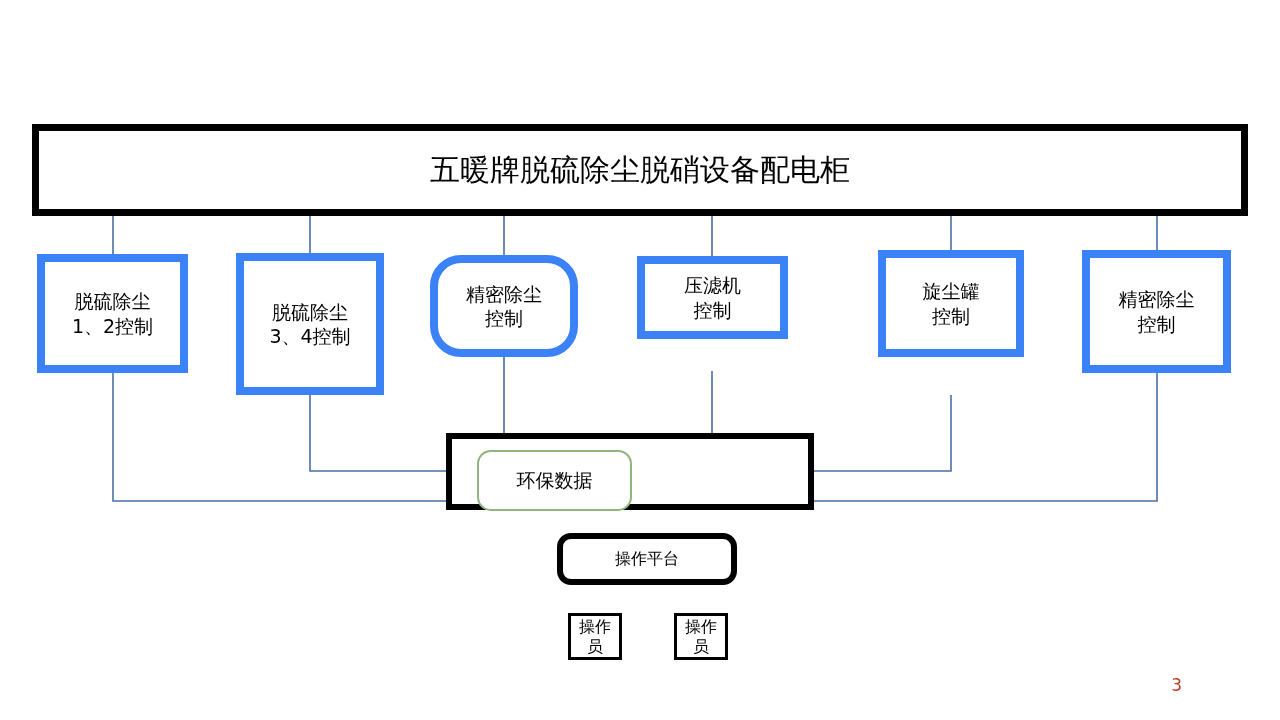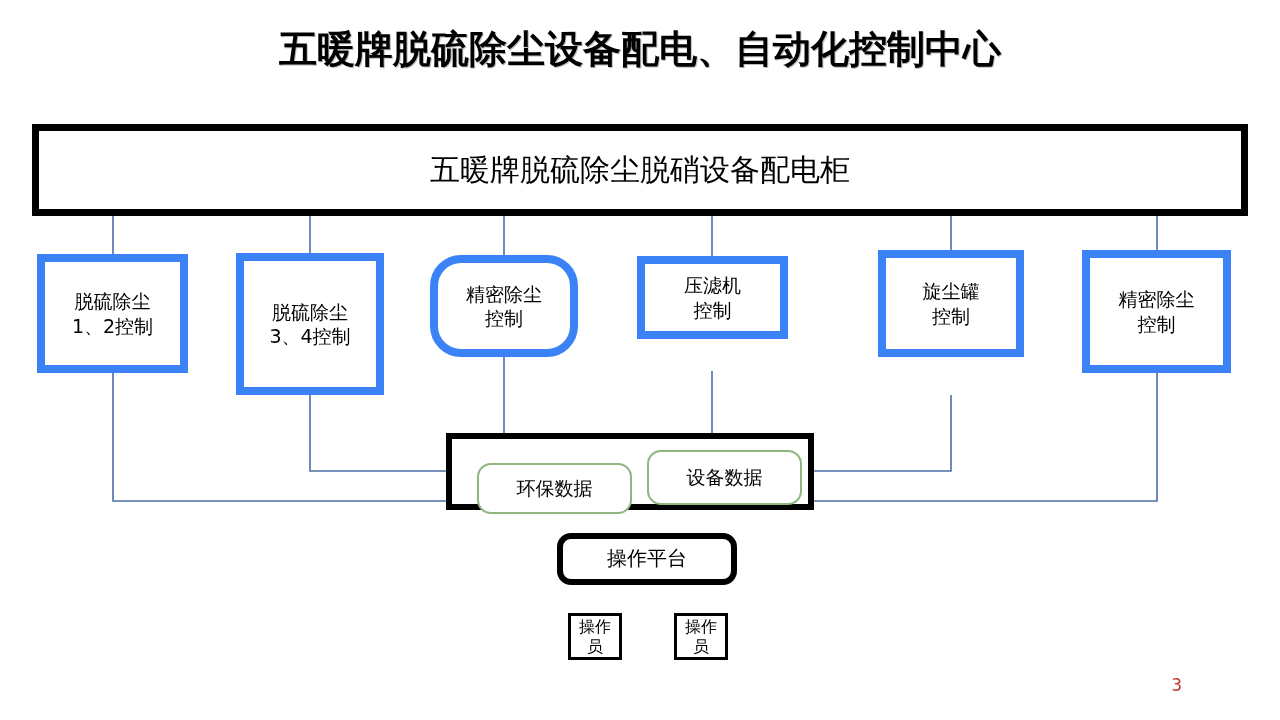--- a/index.html
+++ b/index.html
@@ -80,21 +80,21 @@
     align-items: center;
     justify-content: center;
     font-size: 19px;
     color: #000000;
     white-space: nowrap;
   }
 
   .platform {
     border: 6px solid #000000;
     border-radius: 14px;
-    font-size: 20px;
+    font-size: 16px;
   }
 
   .operator {
     border: 3px solid #000000;
     font-size: 16px;
     line-height: 1.25;
   }
 
   .page-number {
     position: absolute;
@@ -102,21 +102,20 @@
     top: 675px;
     font-size: 17px;
     color: #c0392b;
   }
 </style>
 </head>
 <body>
 
 <div id="slide">
 
-  <div class="slide-title">五暖牌脱硫除尘设备配电、自动化控制中心</div>
 
   <svg class="connectors" viewBox="0 0 1280 720" width="1280" height="720">
     <g stroke="#4a6fa5" stroke-width="1.6" fill="none">
 
       <path d="M113,199 L113,254"></path>
       <path d="M310,199 L310,253"></path>
       <path d="M504,199 L504,255"></path>
       <path d="M712,199 L712,256"></path>
       <path d="M951,199 L951,250"></path>
       <path d="M1157,199 L1157,250"></path>
@@ -144,22 +143,21 @@
   <div class="node ctl-box" style="left:637px; top:256px; width:151px; height:83px;">压滤机
 控制</div>
 
   <div class="node ctl-box" style="left:878px; top:250px; width:146px; height:107px;">旋尘罐
 控制</div>
 
   <div class="node ctl-box" style="left:1082px; top:250px; width:149px; height:123px;">精密除尘
 控制</div>
 
   <div class="node data-container" style="left:446px; top:433px; width:368px; height:77px;">
-    <div class="data-chip" style="left:25px; top:24px; width:155px; height:51px;text-align:center;">环保数据</div>
-    <div class="data-chip" style="left:195px; top:11px; width:155px; height:55px;">设备数据</div>
+    <div class="data-chip" style="left:25px; top:11px; width:155px; height:61px;text-align:center;">环保数据</div>
   </div>
 
   <div class="node platform" style="left:557px; top:533px; width:180px; height:52px;">操作平台</div>
 
   <div class="node operator" style="left:568px; top:613px; width:54px; height:47px;">操作
 员</div>
 
   <div class="node operator" style="left:674px; top:613px; width:54px; height:47px;">操作
 员</div>
 

